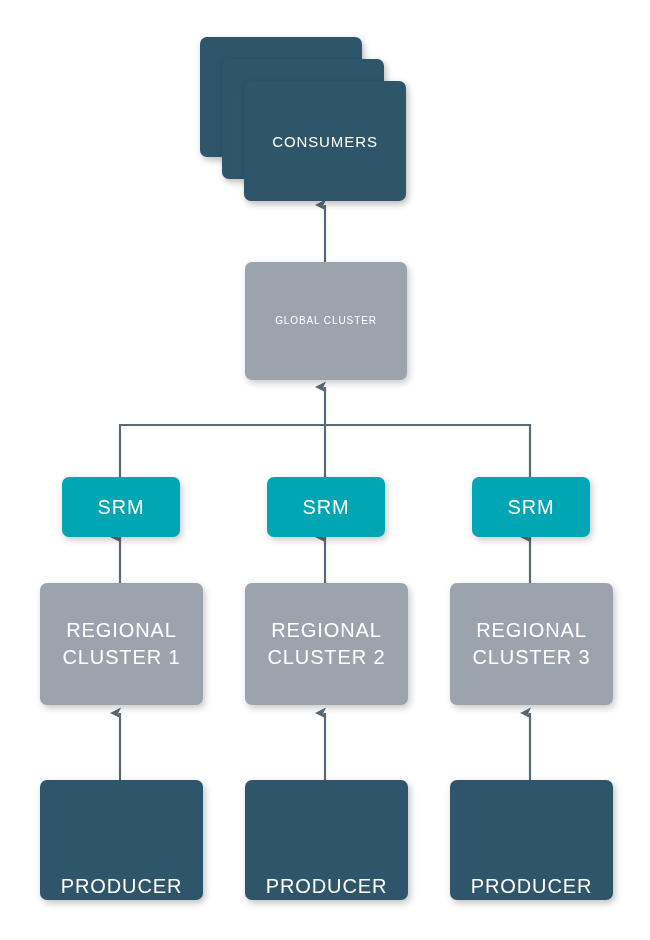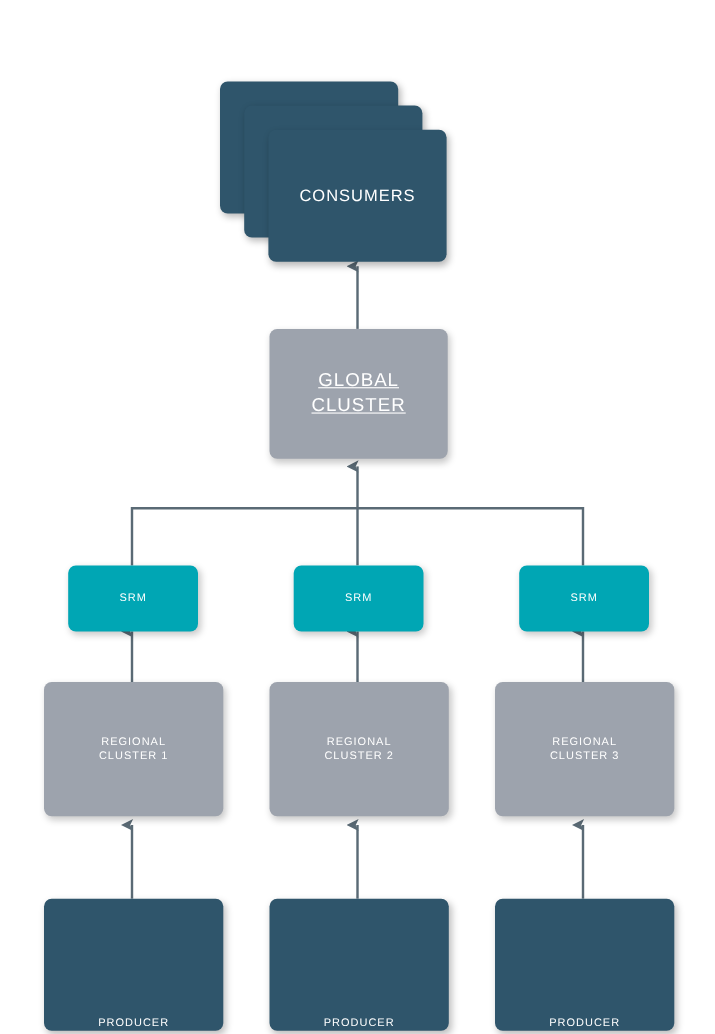--- a/index.html
+++ b/index.html
@@ -12,21 +12,20 @@
     height: 940px;
     font-family: "Liberation Sans", sans-serif;
     position: relative;
     overflow: hidden;
   }
   #diagram {
     position: absolute;
     inset: 0;
     width: 650px;
     height: 784px;
-    margin-top: 37px;
   }
   .node {
     position: absolute;
     box-sizing: border-box;
     display: flex;
     align-items: center;
     justify-content: center;
     text-align: center;
     color: #ffffff;
     letter-spacing: 0.9px;
@@ -62,22 +61,22 @@
     background: #2f556b;
     border-radius: 7px;
     box-shadow: 2px 3px 7px rgba(0,0,0,0.25);
     align-items: flex-end;
   }
   .box-cyan {
     background: #00a6b4;
     border-radius: 7px;
     box-shadow: 2px 3px 7px rgba(0,0,0,0.22);
   }
-  .lbl-lg { font-size: 17px; text-decoration: underline; }
-  .lbl-md { font-size: 10px; }
+  .lbl-lg { font-size: 10px; }
+  .lbl-md { font-size: 20px; }
   svg.edges {
     position: absolute;
     left: 0;
     top: 0;
     width: 650px;
     height: 940px;
     overflow: visible;
     pointer-events: none;
   }
   .edge-line {

